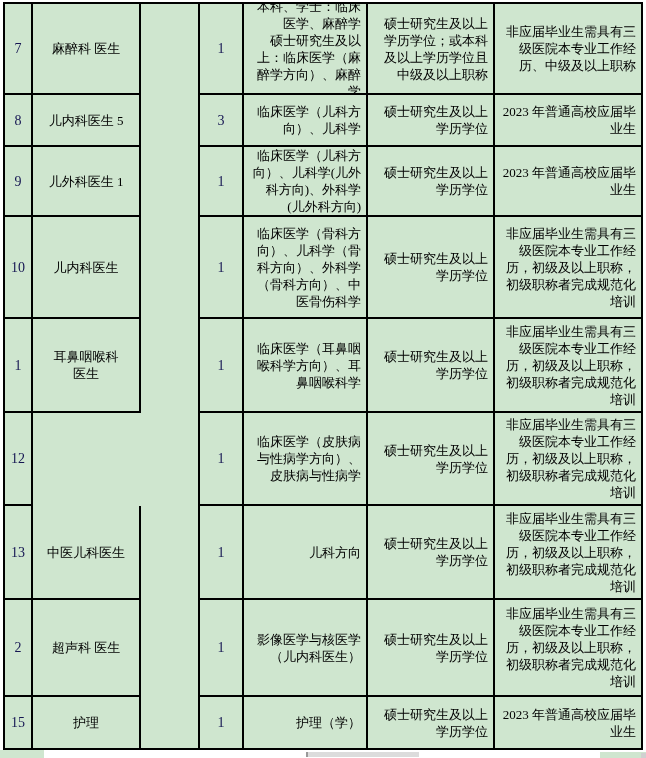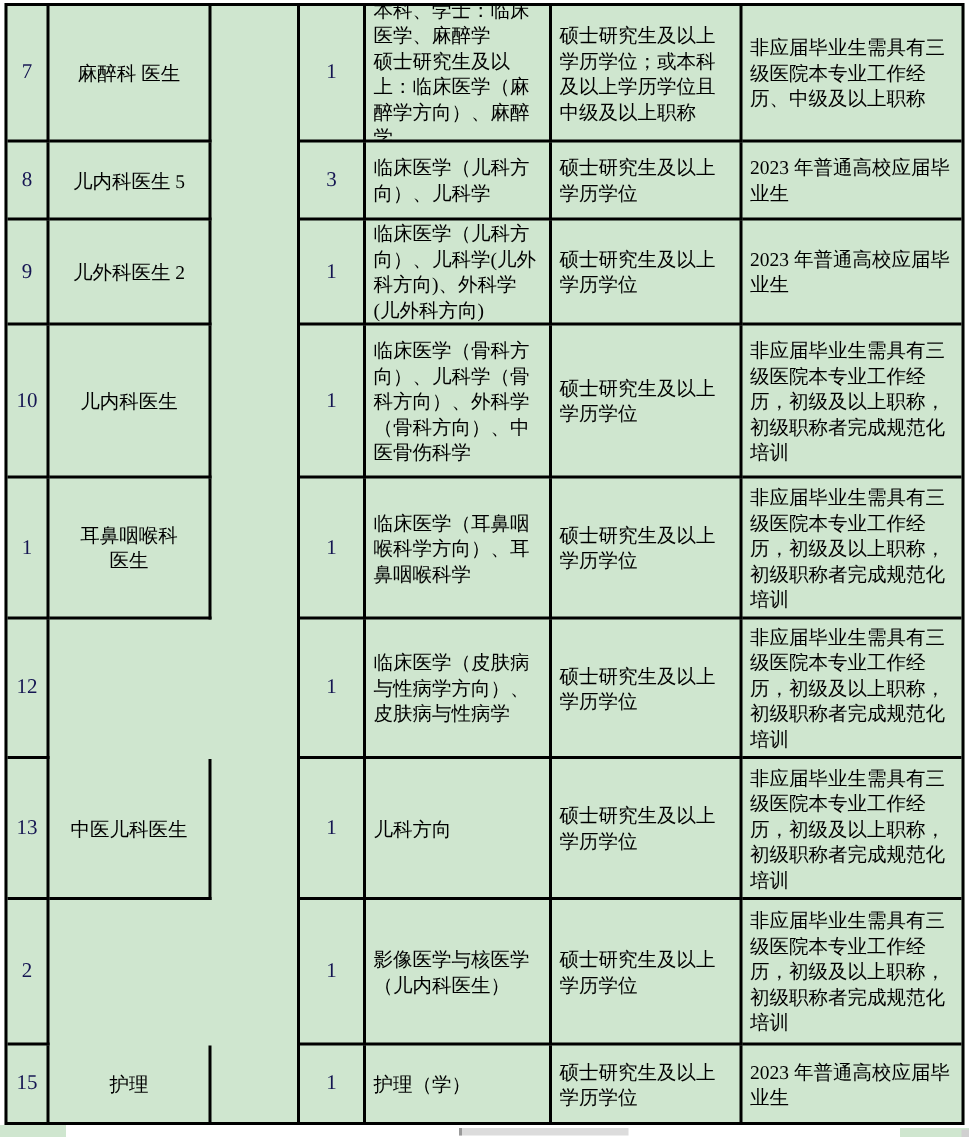--- a/index.html
+++ b/index.html
@@ -14,21 +14,21 @@
     grid-template-columns:28px 108px 59px 44px 124px 127px 146px;
     grid-template-rows:91px 52px 70px 102px 94px 93px 94px 97px 51px;
     background:#cfe6cf;
     border:2px solid #000;
   }
   .cell {
     border-right:2px solid #000;
     border-bottom:2px solid #000;
     display:flex; align-items:center;
     font-size:13px; line-height:17px; color:#000;
-    overflow:hidden; box-sizing:border-box;
+    overflow:hidden; box-sizing:border-box;text-align:right;
   }
   .center { justify-content:center; text-align:center; }
   .center .txt { display:block; width:100%; white-space:pre-line; word-break:break-all; padding:1px 2px; }
   .left .txt { display:block; width:100%; padding:2px 5px; white-space:pre-line; word-break:break-all; }
   .digit .txt { color:#151552; font-size:14px; }
   .c1{grid-column:1} .c2{grid-column:2}
   .c4{grid-column:4} .c5{grid-column:5} .c6{grid-column:6}
   .c7{grid-column:7; border-right:none;}
   .r1{grid-row:1} .r2{grid-row:2} .r3{grid-row:3} .r4{grid-row:4} .r5{grid-row:5}
   .r6{grid-row:6} .r7{grid-row:7} .r8{grid-row:8}
@@ -84,21 +84,21 @@
         <span class="txt">硕士研究生及以上学历学位</span>
       </div>
     <div class="cell c7 r2 left">
         <span class="txt">2023 年普通高校应届毕业生</span>
       </div>
 
     <div class="cell c1 r3 center digit">
         <span class="txt">9</span>
       </div>
     <div class="cell c2 r3 center">
-        <span class="txt">儿外科医生 2</span>
+        <span class="txt">儿外科医生 1</span>
       </div>
     <div class="cell c4 r3 center digit">
         <span class="txt">1</span>
       </div>
     <div class="cell c5 r3 left">
         <span class="txt">临床医学（儿科方向）、儿科学(儿外科方向)、外科学(儿外科方向)</span>
       </div>
     <div class="cell c6 r3 left">
         <span class="txt">硕士研究生及以上学历学位</span>
       </div>
@@ -175,20 +175,23 @@
       </div>
     <div class="cell c6 r7 left">
         <span class="txt">硕士研究生及以上学历学位</span>
       </div>
     <div class="cell c7 r7 left">
         <span class="txt">非应届毕业生需具有三级医院本专业工作经历，初级及以上职称，初级职称者完成规范化培训</span>
       </div>
 
     <div class="cell c1 r8 center digit">
         <span class="txt">2</span>
+      </div>
+    <div class="cell c2 r8 center">
+        <span class="txt">超声科 医生</span>
       </div>
     <div class="cell c4 r8 center digit">
         <span class="txt">1</span>
       </div>
     <div class="cell c5 r8 left">
         <span class="txt">影像医学与核医学（儿内科医生）</span>
       </div>
     <div class="cell c6 r8 left">
         <span class="txt">硕士研究生及以上学历学位</span>
       </div>

